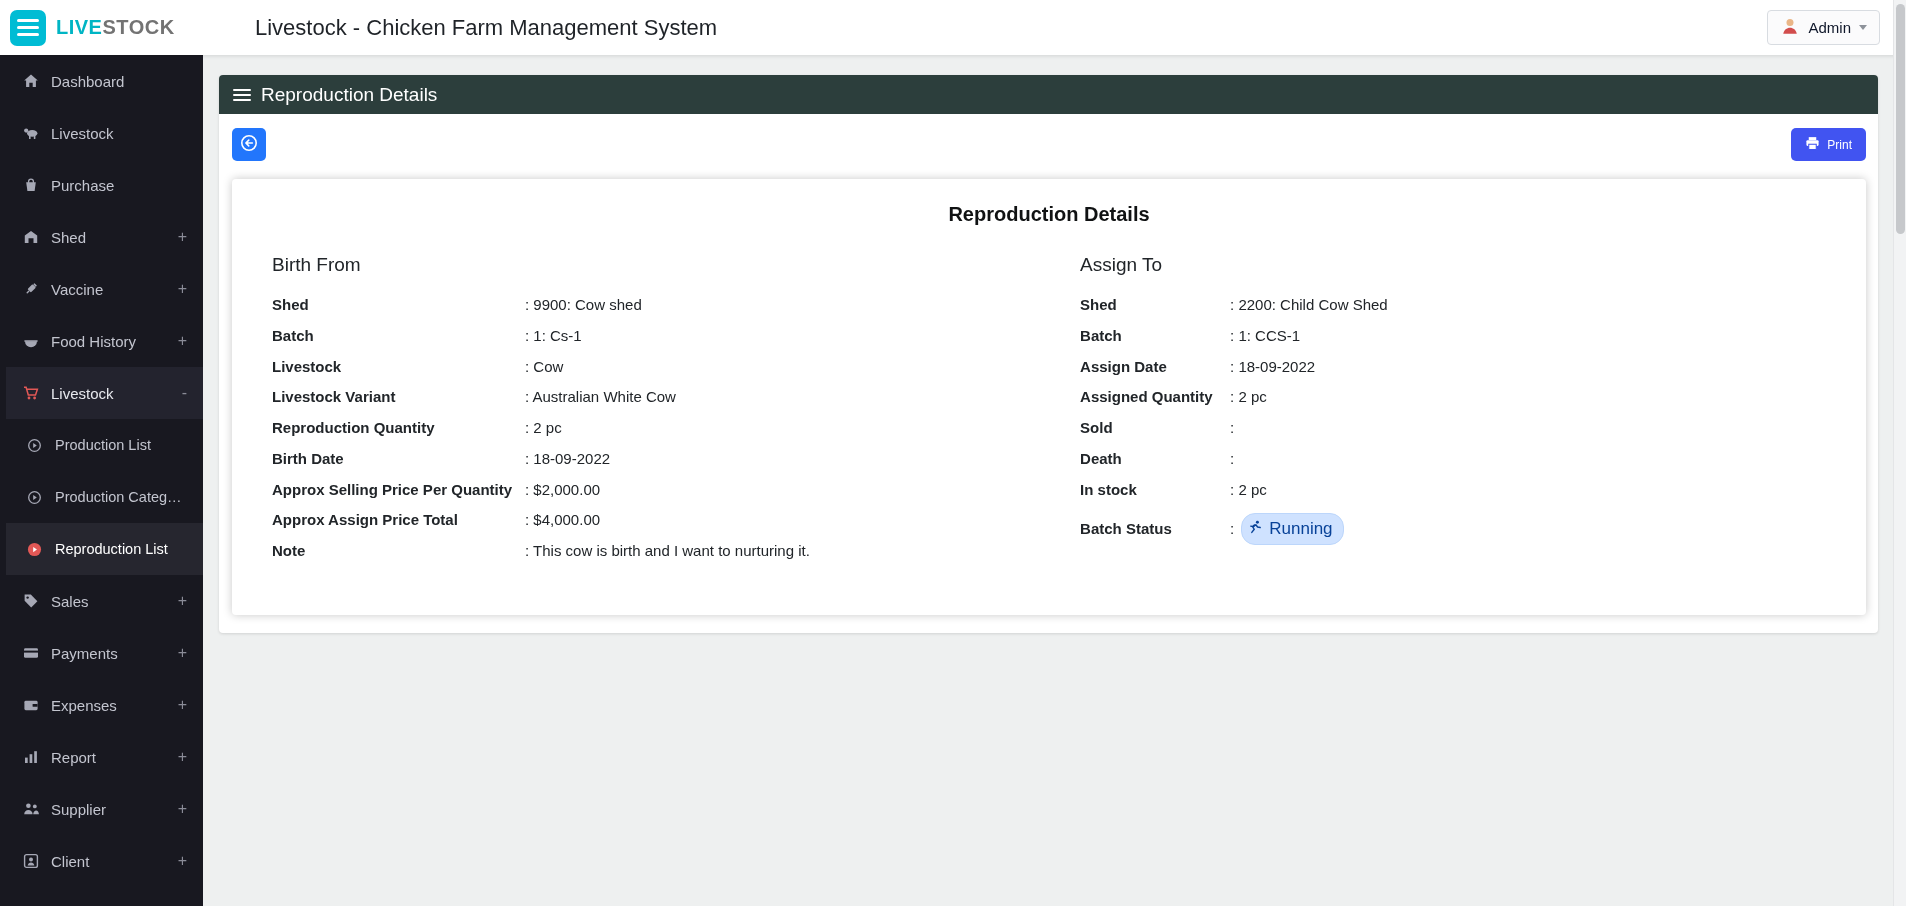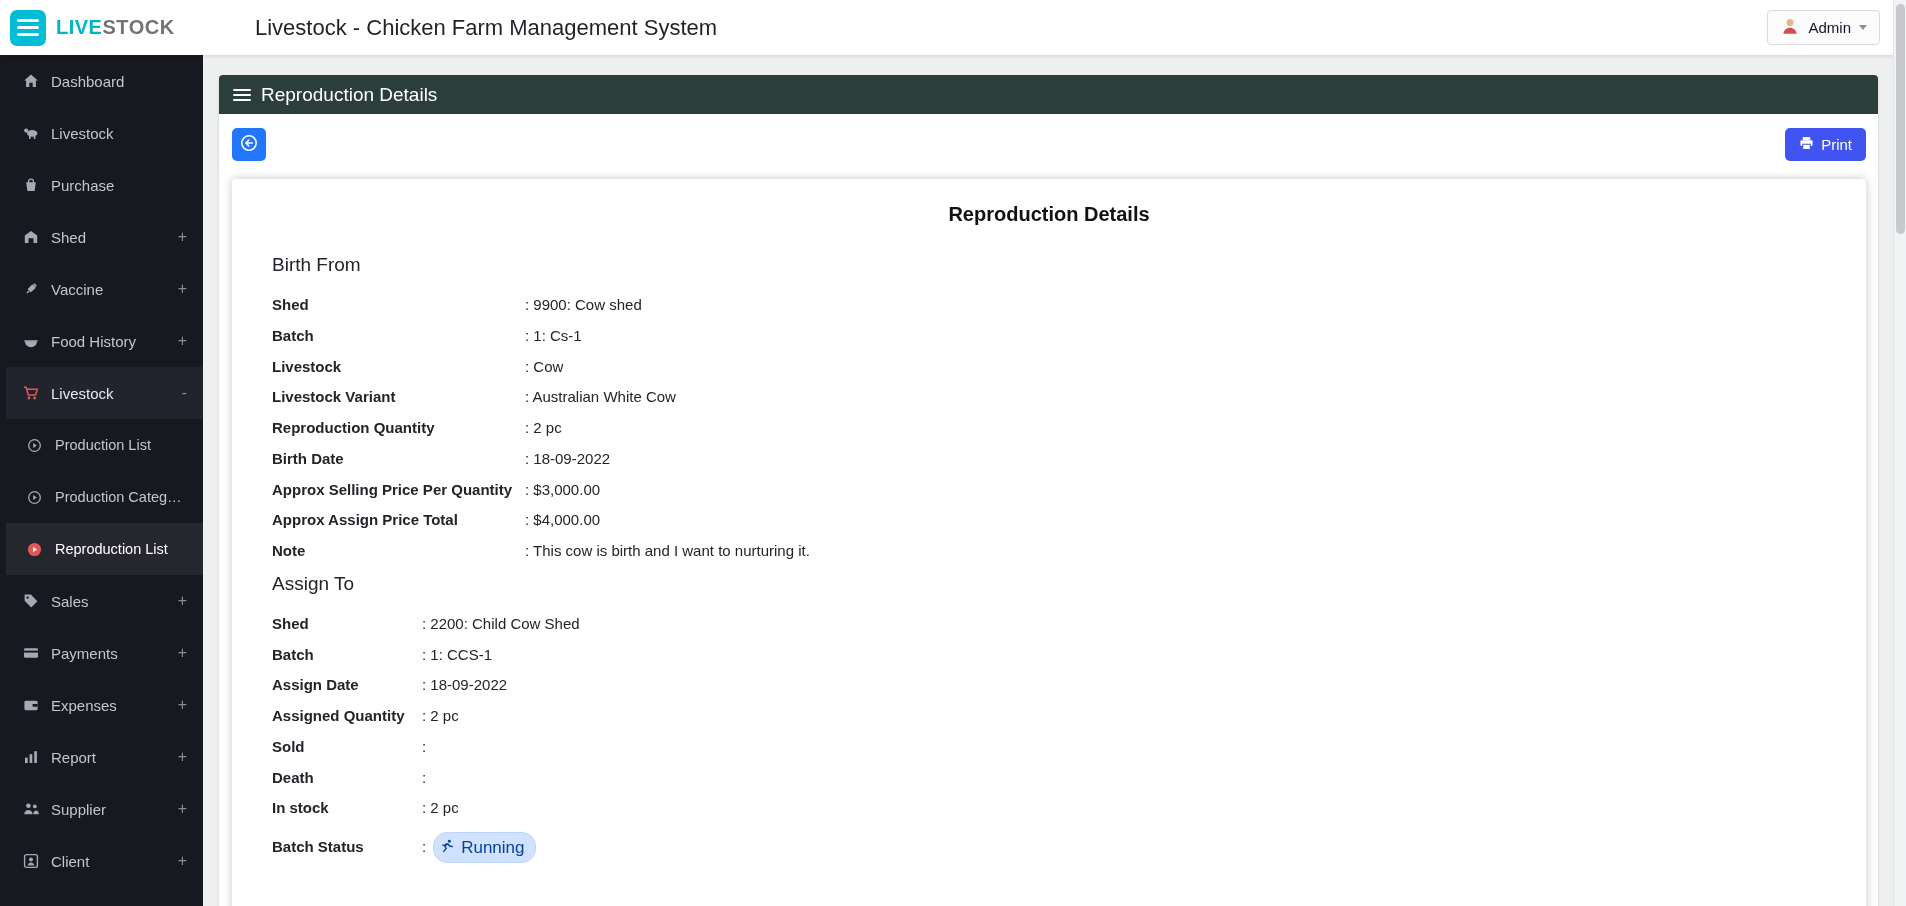--- a/index.html
+++ b/index.html
@@ -62,28 +62,28 @@
   .bars { width: 18px; display: flex; flex-direction: column; gap: 3px; }
   .bars i { display: block; height: 2px; background: #fff; border-radius: 1px; }
   .panel-body { padding: 14px 12px 18px 13px; }
   .toolbar { display: flex; justify-content: space-between; align-items: center; margin-bottom: 18px; }
   .btn-back {
     width: 34px; height: 33px; background: #2276fc; border: none; border-radius: 5px;
     display: flex; align-items: center; justify-content: center; cursor: pointer;
   }
   .btn-print {
     height: 33px; background: #4154f1; color: #fff; border: none; border-radius: 5px;
-    display: flex; align-items: center; gap: 7px; padding: 0 14px; font-size: 15px; cursor: pointer;
+    display: flex; align-items: center; gap: 7px; padding: 0 14px; font-size: 12px; cursor: pointer;
   }
   .detail-card {
     background: #fff; border-radius: 4px; box-shadow: 0 0 10px rgba(0,0,0,.22);
     padding: 24px 40px 42px 40px;
   }
   .detail-title { text-align: center; font-size: 20px; font-weight: bold; color: #101213; margin-bottom: 28px; }
-  .columns { display: flex; flex-direction: column; }
+  .columns { display: flex; }
   .col-left  { width: 52%; padding-right: 24px; }
   .col-right { width: 48%; }
   .col-heading { font-size: 19px; font-weight: 400; color: #212529; margin-bottom: 20px; }
   .detail-row { display: flex; margin-bottom: 12px; font-size: 15px; line-height: 1.25; }
   .detail-label { font-weight: bold; width: 253px; flex-shrink: 0; }
   .col-right .detail-label { width: 150px; }
   .detail-row.status { margin-top: 14px; align-items: center; }
   .status-badge {
     display: inline-flex; align-items: center; gap: 6px; margin-left: 7px;
     background: #cfe2ff; color: #084298; border: 1px solid #bcd6fb;
@@ -347,21 +347,21 @@
             <div class="detail-row">
               <span class="detail-label">Reproduction Quantity</span>
               <span class="detail-value">: 2 pc</span>
             </div>
             <div class="detail-row">
               <span class="detail-label">Birth Date</span>
               <span class="detail-value">: 18-09-2022</span>
             </div>
             <div class="detail-row">
               <span class="detail-label">Approx Selling Price Per Quantity</span>
-              <span class="detail-value">: $3,000.00</span>
+              <span class="detail-value">: $2,000.00</span>
             </div>
             <div class="detail-row">
               <span class="detail-label">Approx Assign Price Total</span>
               <span class="detail-value">: $4,000.00</span>
             </div>
             <div class="detail-row">
               <span class="detail-label">Note</span>
               <span class="detail-value">: This cow is birth and I want to nurturing it.</span>
             </div>
           </div>

